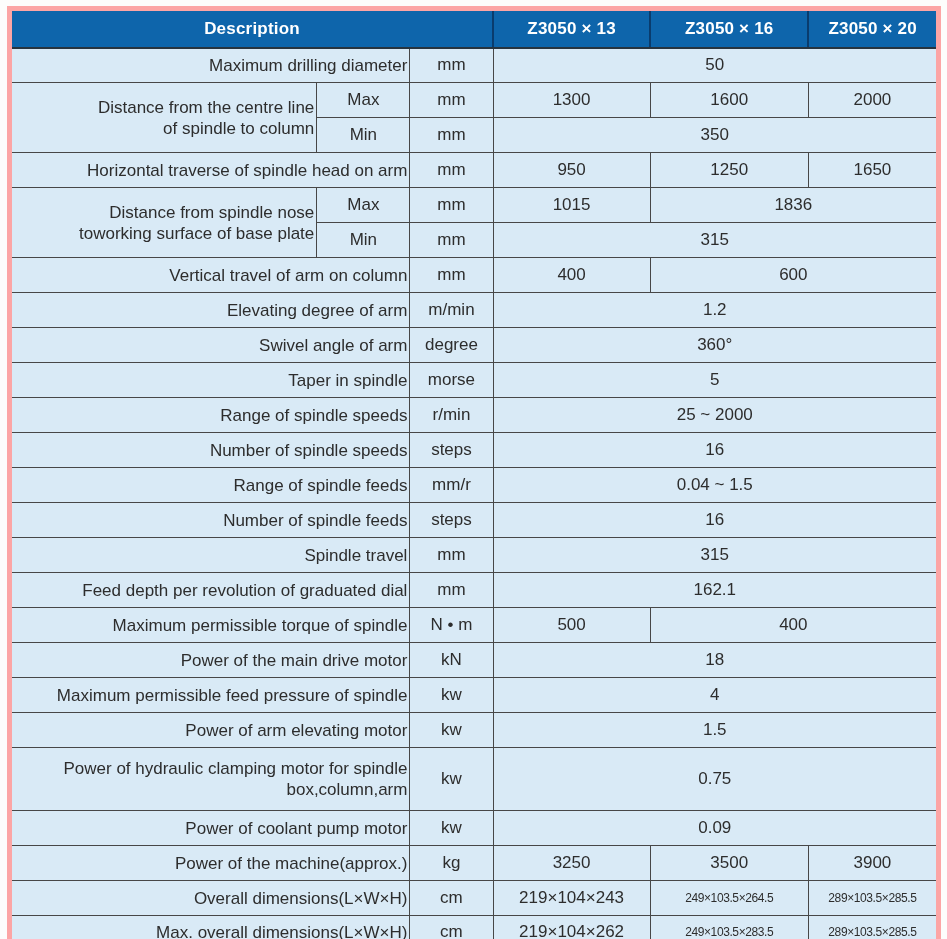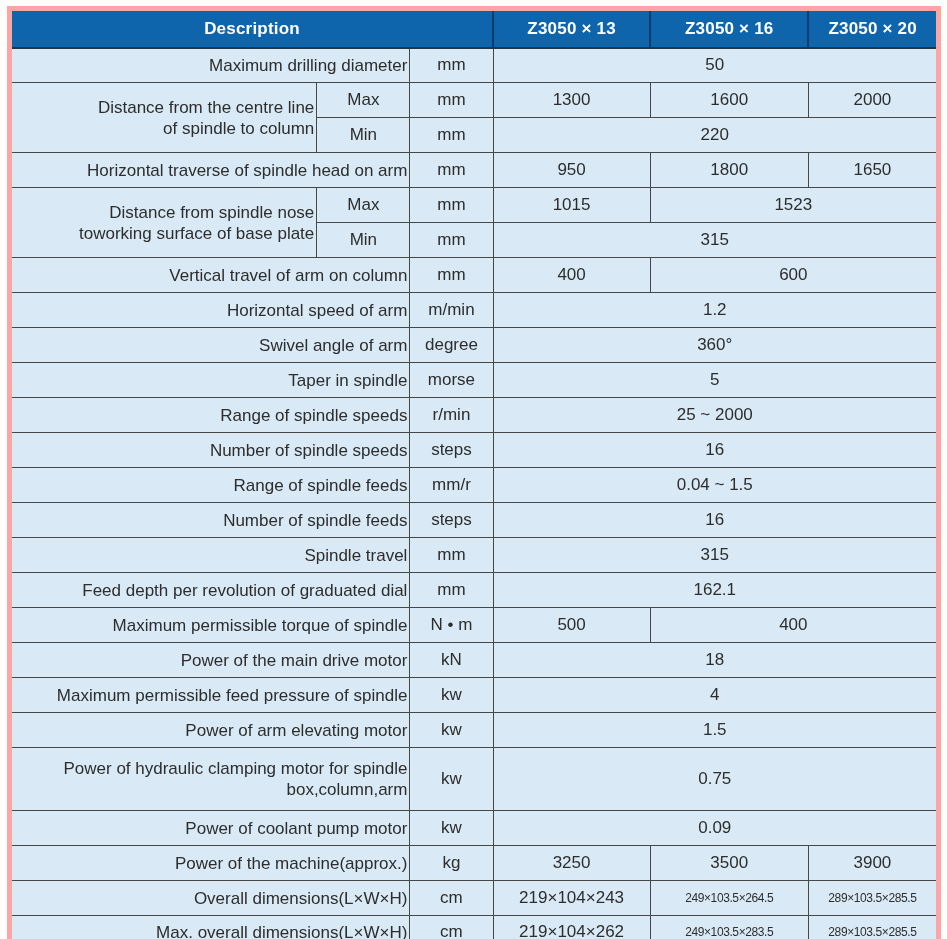--- a/index.html
+++ b/index.html
@@ -97,50 +97,50 @@
 of spindle to column</td>
           <td class="sub">Max</td>
           <td class="unit">mm</td>
           <td class="value">1300</td>
           <td class="value">1600</td>
           <td class="value">2000</td>
         </tr>
         <tr>
           <td class="sub">Min</td>
           <td class="unit">mm</td>
-          <td class="value" colspan="3">220</td>
+          <td class="value" colspan="3">350</td>
         </tr>
         <tr>
           <td class="label" colspan="2">Horizontal traverse of spindle head on arm</td>
           <td class="unit">mm</td>
           <td class="value">950</td>
-          <td class="value">1800</td>
+          <td class="value">1250</td>
           <td class="value">1650</td>
         </tr>
         <tr>
           <td class="label" rowspan="2">Distance from spindle nose
 toworking surface of base plate</td>
           <td class="sub">Max</td>
           <td class="unit">mm</td>
           <td class="value">1015</td>
-          <td class="value" colspan="2">1523</td>
+          <td class="value" colspan="2">1836</td>
         </tr>
         <tr>
           <td class="sub">Min</td>
           <td class="unit">mm</td>
           <td class="value" colspan="3">315</td>
         </tr>
         <tr>
           <td class="label" colspan="2">Vertical travel of arm on column</td>
           <td class="unit">mm</td>
           <td class="value">400</td>
           <td class="value" colspan="2">600</td>
         </tr>
         <tr>
-          <td class="label" colspan="2">Horizontal speed of arm</td>
+          <td class="label" colspan="2">Elevating degree of arm</td>
           <td class="unit">m/min</td>
           <td class="value" colspan="3">1.2</td>
         </tr>
         <tr>
           <td class="label" colspan="2">Swivel angle of arm</td>
           <td class="unit">degree</td>
           <td class="value" colspan="3">360°</td>
         </tr>
         <tr>
           <td class="label" colspan="2">Taper in spindle</td>

